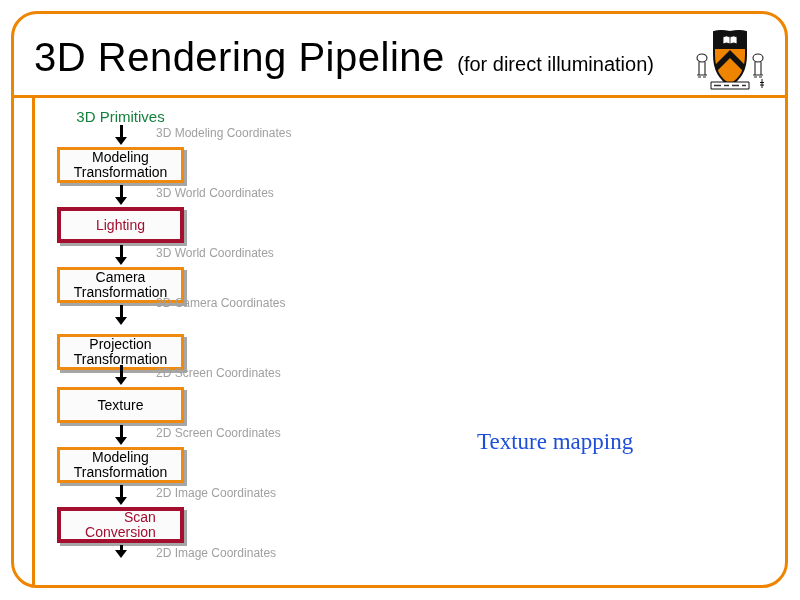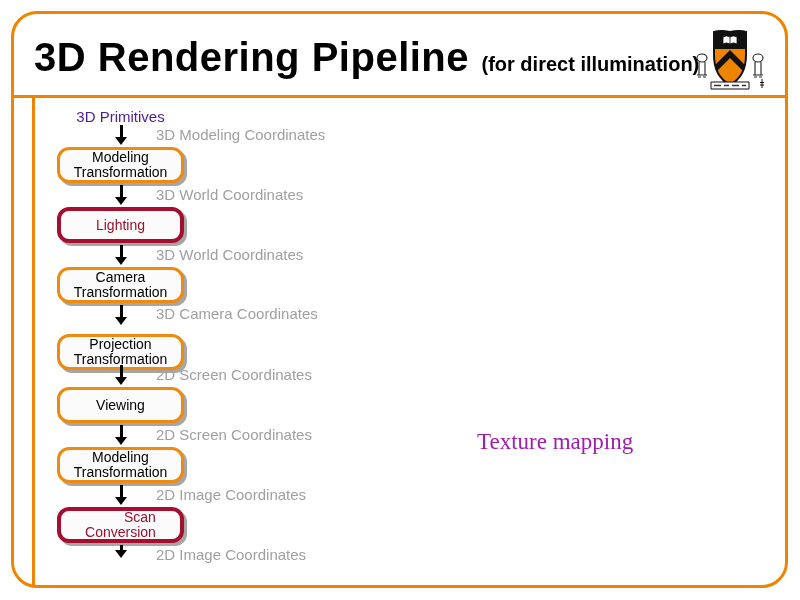--- a/index.html
+++ b/index.html
@@ -12,41 +12,41 @@
     --muted-gray:#A0A0A0;
   }
   
   .frame{position:absolute;left:11px;top:11px;width:777px;height:577px;box-sizing:border-box;
          border:3px solid var(--accent-orange);border-radius:26px;}
   .divider-h{position:absolute;left:12px;top:95px;width:776px;height:3px;background:var(--accent-orange);}
   .vline{position:absolute;left:32px;top:97px;width:3px;height:490px;background:var(--accent-orange);}
 
   
   .header{position:absolute;left:34px;top:35px;width:650px;line-height:44px;white-space:nowrap;}
-  .title{font-size:40px;font-weight:bold;letter-spacing:0.5px;}
-  .subtitle{font-size:20px;font-weight:bold;margin-left:8px;}
+  .title{font-size:40px;font-weight:normal;letter-spacing:0.5px;}
+  .subtitle{font-size:20px;font-weight:normal;margin-left:8px;}
 
   .logo{position:absolute;left:694px;top:28px;width:72px;height:64px;}
 
   
-  .pipe-text{position:absolute;left:57px;width:127px;text-align:center;font-size:15px;color:#4c1d95;}
-  .coords{position:absolute;left:156px;font-size:15px;color:var(--muted-gray);white-space:nowrap;}
+  .pipe-text{position:absolute;left:57px;width:127px;text-align:center;font-size:15px;color:#15803d;}
+  .coords{position:absolute;left:156px;font-size:12px;color:var(--muted-gray);white-space:nowrap;}
   .arrow{position:absolute;left:115px;width:12px;display:flex;flex-direction:column;align-items:center;}
   .arrow .stem{width:3px;height:12px;background:#000;}
   .arrow.short .stem{height:5px;}
   .arrow .head{width:0;height:0;border-left:6px solid transparent;border-right:6px solid transparent;
                border-top:8px solid #000;}
-  .stage{position:absolute;left:57px;width:127px;height:36px;box-sizing:border-box;border-radius:12px;
+  .stage{position:absolute;left:57px;width:127px;height:36px;box-sizing:border-box;border-radius:0;
          background:#FBFBFB;box-shadow:3px 3px 0 #A6A6A6;display:flex;align-items:center;justify-content:center;
          text-align:center;font-size:14px;line-height:1.05;white-space:pre-line;}
   .stage.orange{border:3px solid var(--box-orange);color:#000;}
   .stage.crimson{border:4px solid var(--accent-crimson);color:var(--accent-crimson);text-align:right;}
 
   .annotation{position:absolute;left:477px;top:429px;font-family:"Liberation Serif",serif;
-              font-size:23px;color:#a21caf;white-space:nowrap;}
+              font-size:23px;color:#1d4ed8;white-space:nowrap;}
 </style>
 </head>
 <body>
 
 <div class="slide">
 
   <div class="frame"></div>
   <div class="divider-h"></div>
   <div class="vline"></div>
 
@@ -101,30 +101,30 @@
       <div class="head"></div>
     </div>
   <div class="coords" style="top:246px">3D World Coordinates</div>
   <div class="stage orange" style="top:267px">Camera
 Transformation</div>
 
   <div class="arrow" style="top:305px">
       <div class="stem"></div>
       <div class="head"></div>
     </div>
-  <div class="coords" style="top:305px">3D Camera Coordinates</div>
+  <div class="coords" style="top:296px">3D Camera Coordinates</div>
   <div class="stage orange" style="top:334px">Projection
 Transformation</div>
 
   <div class="arrow" style="top:365px">
       <div class="stem"></div>
       <div class="head"></div>
     </div>
   <div class="coords" style="top:366px">2D Screen Coordinates</div>
-  <div class="stage orange" style="top:387px">Viewing</div>
+  <div class="stage orange" style="top:387px">Texture</div>
 
   <div class="arrow" style="top:425px">
       <div class="stem"></div>
       <div class="head"></div>
     </div>
   <div class="coords" style="top:426px">2D Screen Coordinates</div>
   <div class="stage orange" style="top:447px">Modeling
 Transformation</div>
 
   <div class="arrow" style="top:485px">

